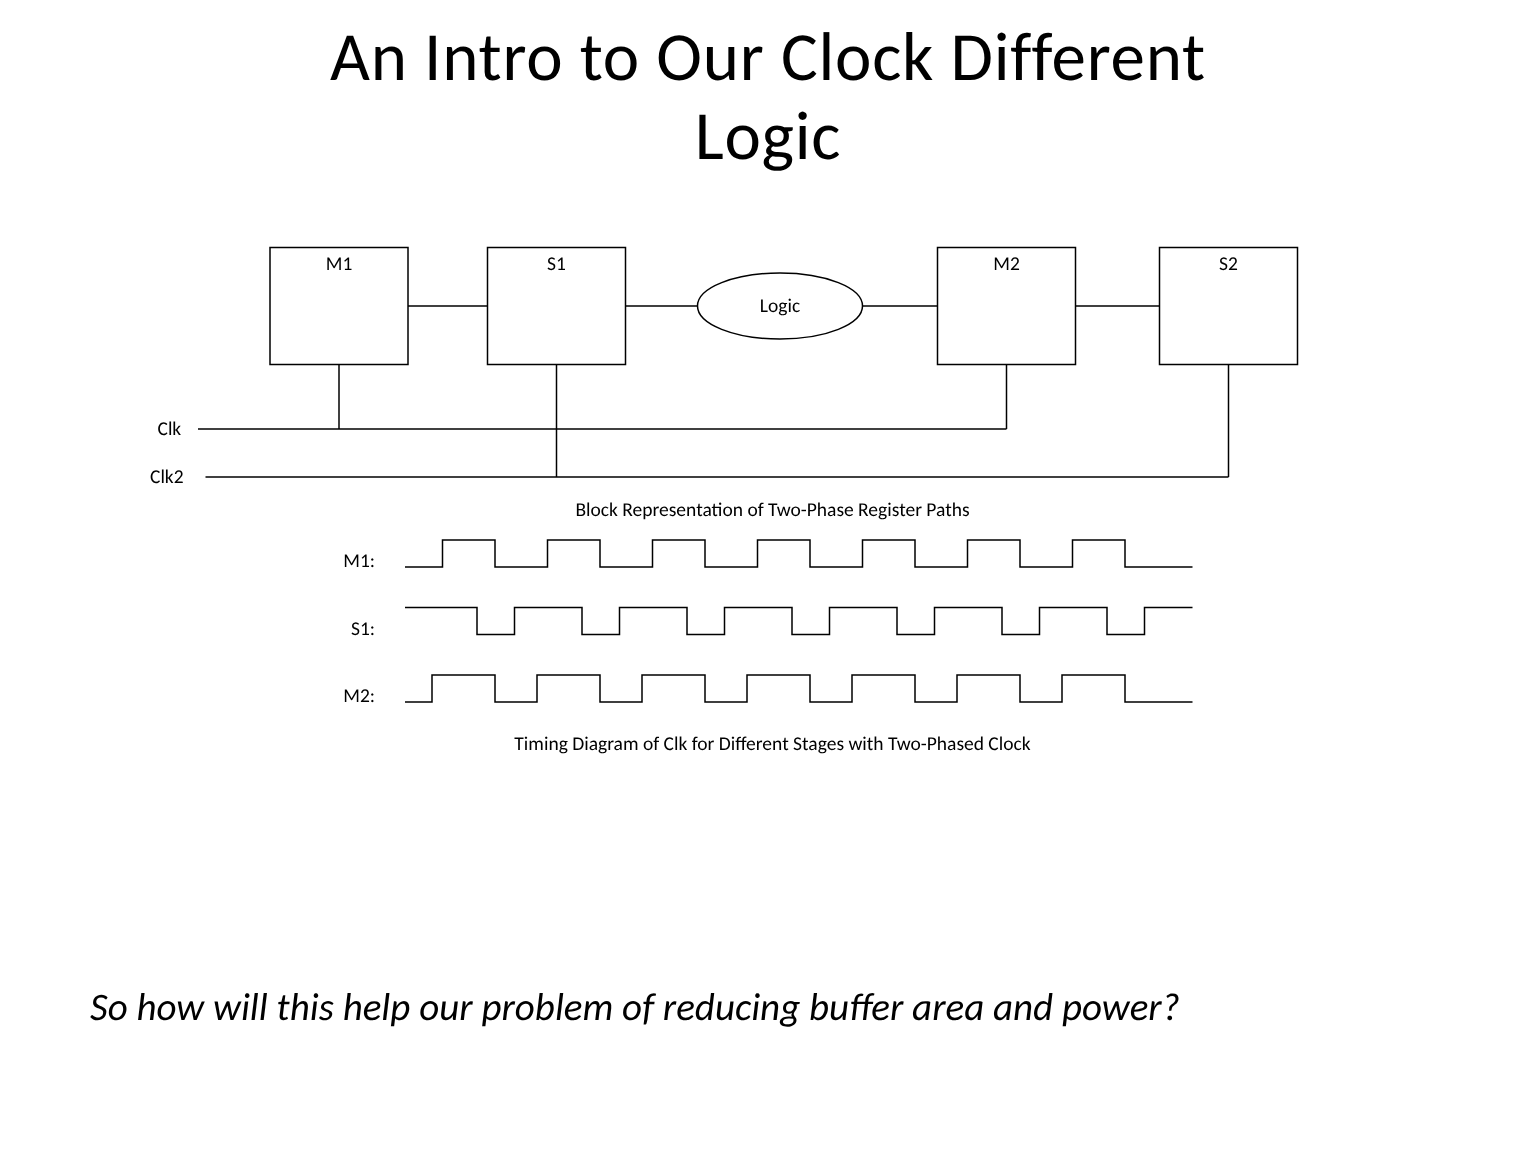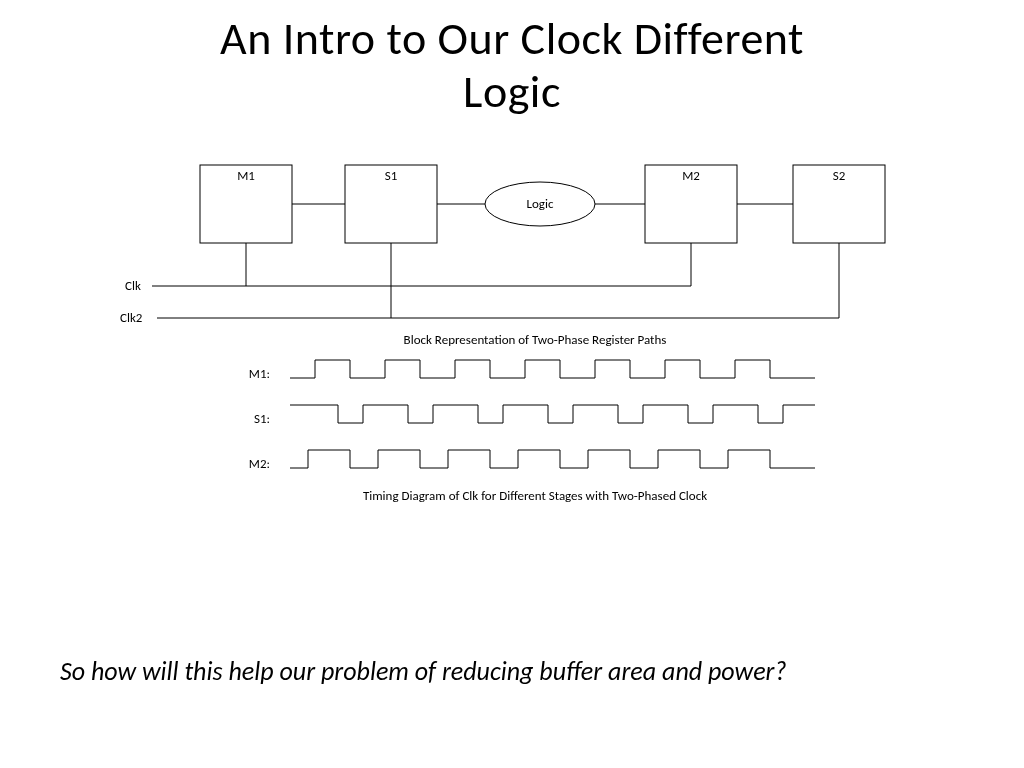--- a/index.html
+++ b/index.html
@@ -27,21 +27,20 @@
     font-weight: 400;
     line-height: 1.15;
     letter-spacing: 0.5px;
   }
   .diagram-area {
     position: absolute;
     top: 160px;
     left: 100px;
     width: 830px;
     height: 400px;
-    margin-left: 20px;
   }
   .footer-text {
     position: absolute;
     top: 655px;
     left: 60px;
     font-size: 26px;
     font-weight: 400;
     font-style: italic;
   }
   svg text {

